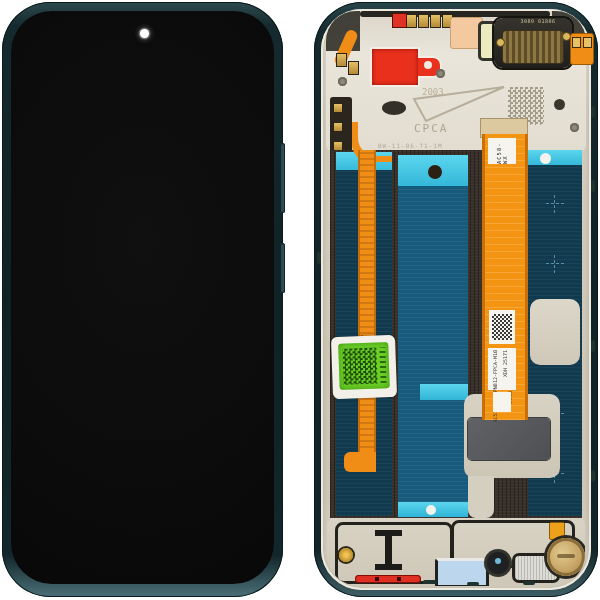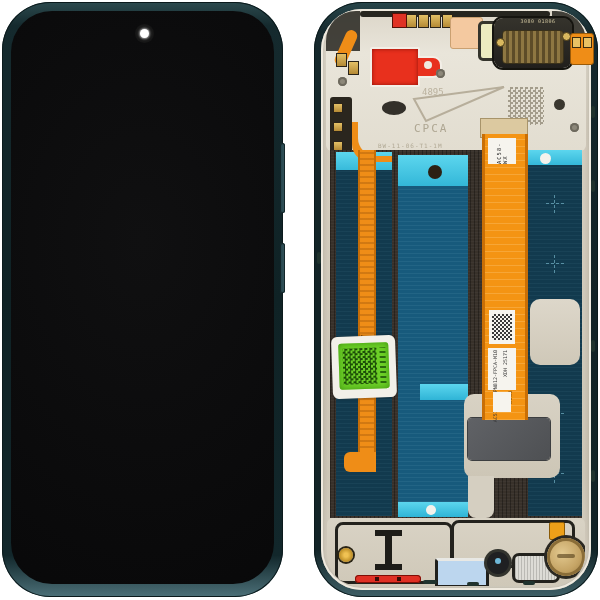--- a/index.html
+++ b/index.html
@@ -228,21 +228,21 @@
     <div class="abs pad-col">
       <span class="gc"></span>
       <span class="gc"></span>
       <span class="gc"></span>
       <span class="gc"></span>
     </div>
     <div class="abs oval-hole"></div>
     <svg class="abs etch-arrow" width="100" height="46">
       <path d="M4,18 L94,6 L16,40 Z" fill="none" stroke="#b7ae9b" stroke-width="2"></path>
     </svg>
-    <div class="abs etch-num">4895</div>
+    <div class="abs etch-num">2003</div>
     <div class="abs etch-brand">CPCA</div>
     <div class="abs etch-qr"></div>
     <div class="abs hole-dot"></div>
     <div class="abs etch-serial">BW-11-06-T1-1M</div>
     <div class="abs screw" style="left:110px;top:58px;"></div>
     <div class="abs screw" style="left:244px;top:112px;"></div>
     <div class="abs screw" style="left:12px;top:66px;"></div>
   </div>
 
   <div class="abs mid">

